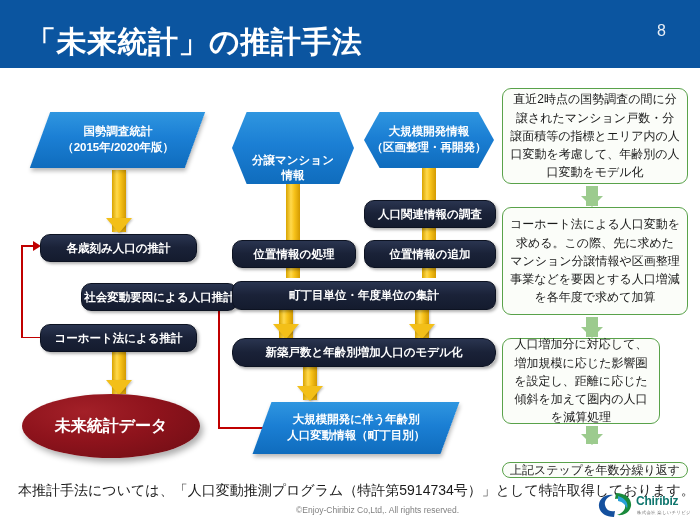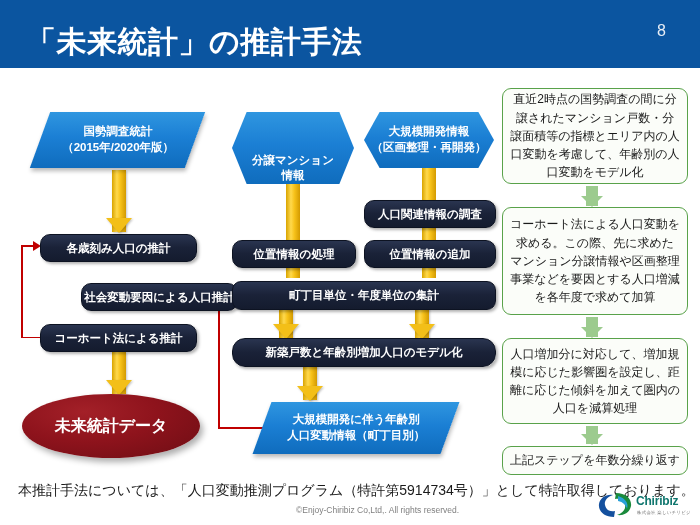--- a/index.html
+++ b/index.html
@@ -283,28 +283,28 @@
   <div class="ghead"></div>
 </div>
 
 <div class="greenbox" style="left:502px; top:207px; width:186px; height:108px;">コーホート法による人口変動を求める。この際、先に求めたマンション分譲情報や区画整理事業などを要因とする人口増減を各年度で求めて加算</div>
 
 <div class="garrow" style="left:580px; top:317px; width:24px; height:20px;">
   <div class="gstem"></div>
   <div class="ghead"></div>
 </div>
 
-<div class="greenbox" style="left:502px; top:338px; width:186px; height:86px;">人口増加分に対応して、増加規模に応じた影響圏を設定し、距離に応じた傾斜を加えて圏内の人口を減算処理</div>
+<div class="greenbox" style="left:502px; top:338px; width:158px; height:86px;">人口増加分に対応して、増加規模に応じた影響圏を設定し、距離に応じた傾斜を加えて圏内の人口を減算処理</div>
 
 <div class="garrow" style="left:580px; top:426px; width:24px; height:18px;">
   <div class="gstem"></div>
   <div class="ghead"></div>
 </div>
 
-<div class="greenbox" style="left:502px; top:446px; width:186px; height:29px;">上記ステップを年数分繰り返す</div>
+<div class="greenbox" style="left:502px; top:462px; width:186px; height:16px;">上記ステップを年数分繰り返す</div>
 
 <div class="footer-note">本推計手法については、「人口変動推測プログラム（特許第5914734号）」として特許取得しております。</div>
 <div class="copyright">©Enjoy-Chiribiz Co,Ltd,. All rights reserved.</div>
 
 <div class="logo">
   <svg width="40" height="30" viewBox="0 0 40 30">
     <path d="M20 3 C30 3 36 9 35 16 C34 22 28 26 21 25 C27 23 30 19 29 15 C28 10 24 8 19 9 Z" fill="#1a8a3c"></path>
     <path d="M18 27 C8 27 2 21 3 14 C4 8 10 4 17 5 C11 7 8 11 9 15 C10 20 14 22 19 21 Z" fill="#14509e"></path>
     <path d="M22 6 C29 8 33 13 31 19 C30 15 27 12 22 11 Z" fill="#2aa0d8"></path>
   </svg>

